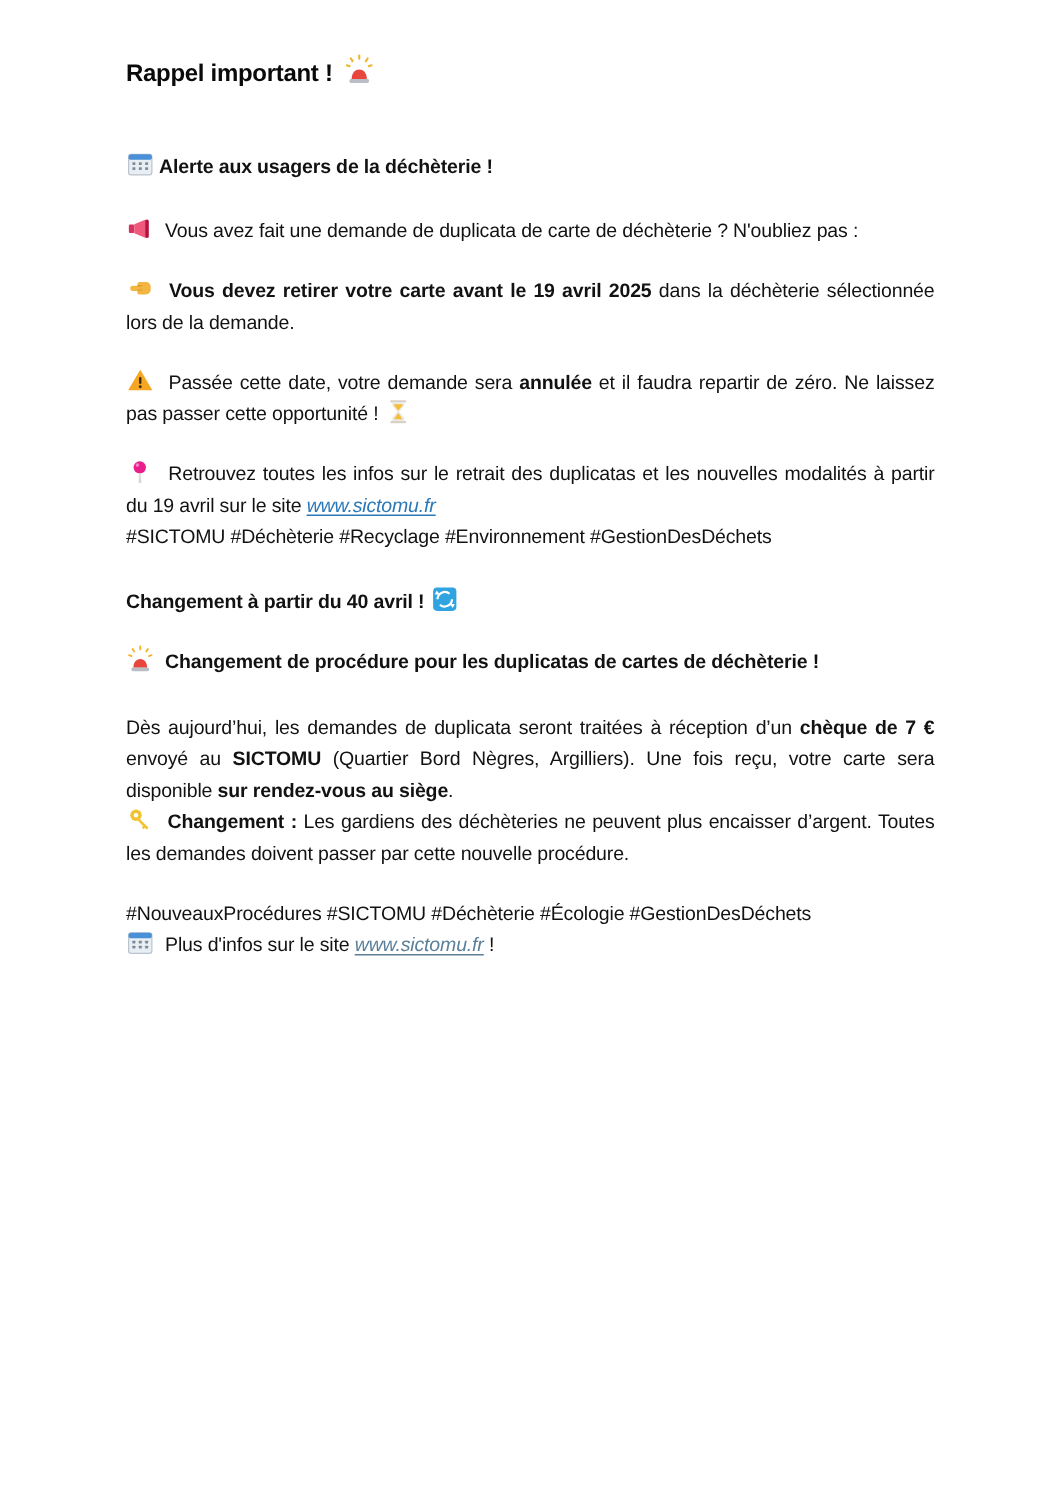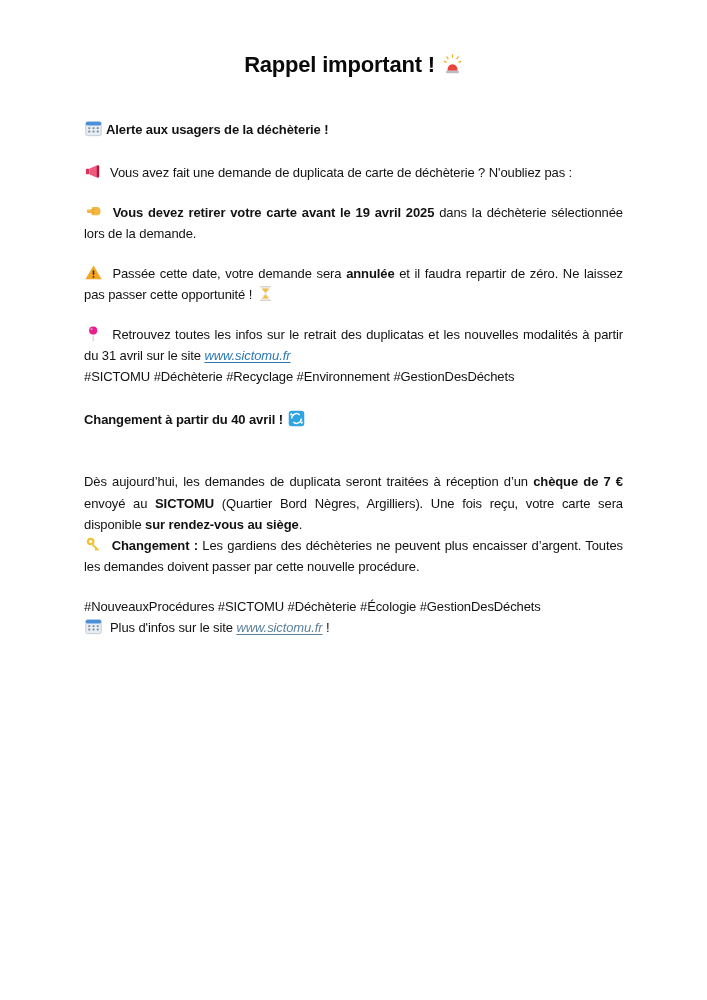--- a/index.html
+++ b/index.html
@@ -16,26 +16,26 @@
   }
   .page {
     position: relative;
     width: 707px;
     height: 1000px;
     background: #ffffff;
     box-sizing: border-box;
     padding: 0 84px;
   }
   .doc-title {
-    text-align: center;
-    font-size: 22px;
+    text-align: left;
+    font-size: 16px;
     font-weight: bold;
     letter-spacing: -0.2px;
     margin: 0;
-    padding-top: 52px;
+    padding-top: 36px;
     color: #0a0a0a;
   }
   .title-emoji {
     display: inline-block;
     vertical-align: -3px;
     margin-left: 7px;
   }
   .block {
     font-size: 13px;
     line-height: 1.62;
@@ -158,40 +158,56 @@
   <div class="gap-m"></div>
 
   <p class="block">
     <span class="emo">
       <svg viewBox="0 0 24 24" aria-hidden="true">
         <circle cx="11.6" cy="8.3" r="5.2" fill="#e91e8c"></circle>
         <circle cx="9.6" cy="6.4" r="1.5" fill="#f781c2"></circle>
         <path d="M11 13.2h1.3l0.7 8.2h-2.5z" fill="#d9d9d9"></path>
       </svg>
     </span>
-    <span>&nbsp;</span><span>Retrouvez toutes les infos sur le retrait des duplicatas et les nouvelles modalités à partir du 31 avril sur le site </span><a class="link" href="#">www.sictomu.fr</a>
+    <span>&nbsp;</span><span>Retrouvez toutes les infos sur le retrait des duplicatas et les nouvelles modalités à partir du 19 avril sur le site </span><a class="link" href="#">www.sictomu.fr</a>
   </p>
   <p class="block">#SICTOMU #Déchèterie #Recyclage #Environnement #GestionDesDéchets</p>
 
   <div class="gap-l"></div>
 
   <p class="block heading">
     <span>Changement à partir du 40 avril !</span><span>&nbsp;</span><span class="emo">
       <svg viewBox="0 0 24 24" aria-hidden="true">
         <rect x="2.2" y="2.2" width="19.6" height="19.6" rx="3.4" fill="#2fa4e0"></rect>
         <path d="M17.2 12a5.2 5.2 0 0 1-8.6 3.9l-1.3 1.3A7 7 0 0 0 19 12z" fill="#ffffff"></path>
         <path d="M6.8 12a5.2 5.2 0 0 1 8.6-3.9l1.3-1.3A7 7 0 0 0 5 12z" fill="#ffffff"></path>
         <path d="M5.2 4.6l2.6 3.4H3.6z" fill="#ffffff"></path>
         <path d="M18.8 19.4l-2.6-3.4h4.2z" fill="#ffffff"></path>
       </svg>
     </span>
   </p>
 
   <div class="gap-m"></div>
 
+  <p class="block heading">
+    <span class="emo">
+      <svg viewBox="0 0 24 24" aria-hidden="true">
+        <g stroke="#f0b429" stroke-width="1.6" stroke-linecap="round">
+          <line x1="12" y1="1.2" x2="12" y2="3.6"></line>
+          <line x1="5.6" y1="3.4" x2="6.9" y2="5.4"></line>
+          <line x1="18.4" y1="3.4" x2="17.1" y2="5.4"></line>
+          <line x1="2.6" y1="8.6" x2="4.7" y2="9.3"></line>
+          <line x1="21.4" y1="8.6" x2="19.3" y2="9.3"></line>
+        </g>
+        <path d="M6.2 19.2c0-4.2 2.2-7.4 5.8-7.4s5.8 3.2 5.8 7.4z" fill="#e8453c"></path>
+        <rect x="4.6" y="19" width="14.8" height="3" rx="1.1" fill="#b9bec4"></rect>
+      </svg>
+    </span>
+    <span>&nbsp;</span><span>Changement de procédure pour les duplicatas de cartes de déchèterie !</span>
+  </p>
 
   <div class="gap-l"></div>
 
   <p class="block">
     <span>Dès aujourd’hui, les demandes de duplicata seront traitées à réception d’un </span><b>chèque de 7 €</b><span> envoyé au </span><b>SICTOMU</b><span> (Quartier Bord Nègres, Argilliers). Une fois reçu, votre carte sera disponible </span><b>sur rendez-vous au siège</b><span>.</span>
   </p>
 
   <p class="block">
     <span class="emo">
       <svg viewBox="0 0 24 24" aria-hidden="true">

